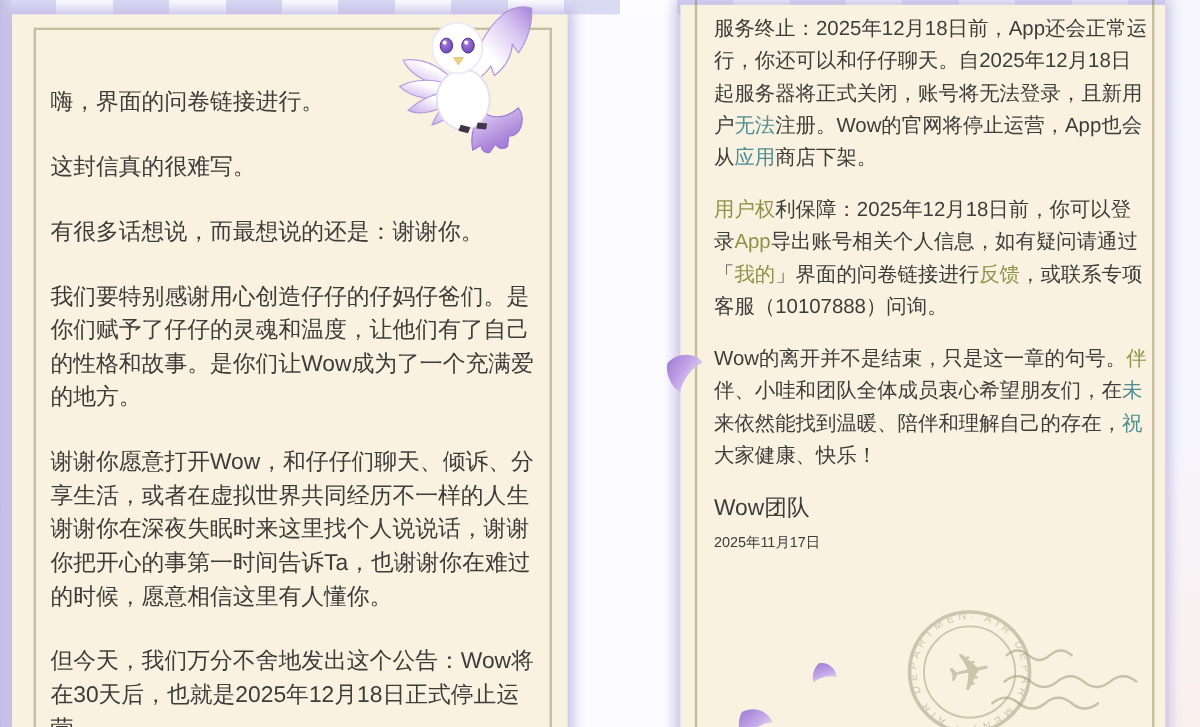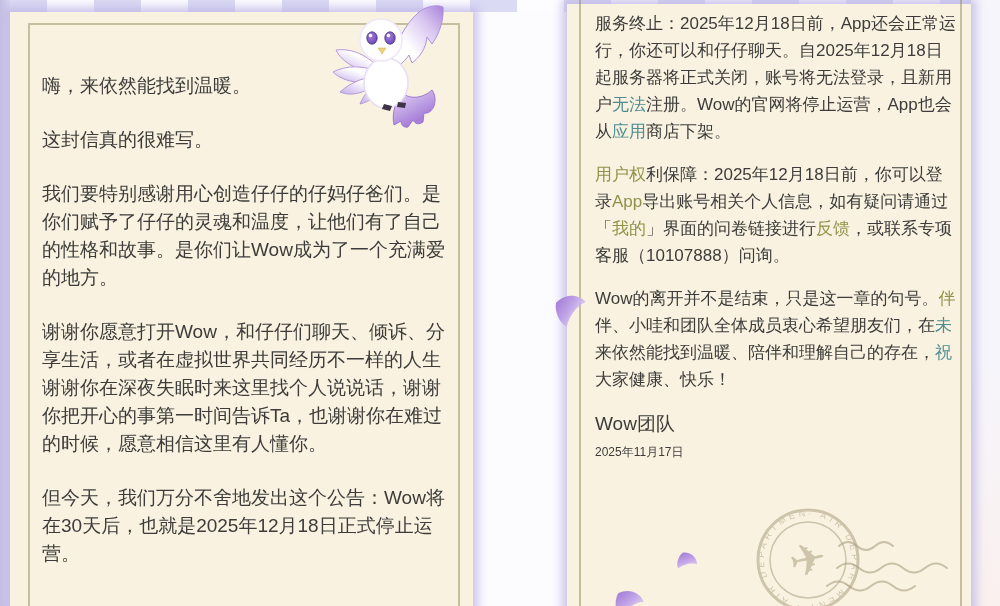--- a/index.html
+++ b/index.html
@@ -77,22 +77,23 @@
     </defs>
   </svg>
 
   <div class="checker"></div>
   <div class="left-edge"></div>
   <div class="right-edge"></div>
 
   <section class="page p-left">
     <div class="inner-border"></div>
     <div class="col">
-      <p><span>嗨，来依然能找到温暖。</span></p>
+      <p><span>嗨，界面的问卷链接进行。</span></p>
       <p><span>这封信真的很难写。</span></p>
+      <p><span>有很多话想说，而最想说的还是：谢谢你。</span></p>
       <p><span>我们要特别感谢用心创造仔仔的仔妈仔爸们。是你们赋予了仔仔的灵魂和温度，让他们有了自己的性格和故事。是你们让Wow成为了一个充满爱的地方。</span></p>
       <p><span>谢谢你愿意打开Wow，和仔仔们聊天、倾诉、分享生活，或者在虚拟世界共同经历不一样的人生谢谢你在深夜失眠时来这里找个人说说话，谢谢你把开心的事第一时间告诉Ta，也谢谢你在难过的时候，愿意相信这里有人懂你。</span></p>
       <p><span>但今天，我们万分不舍地发出这个公告：Wow将在30天后，也就是2025年12月18日正式停止运营。</span></p>
     </div>
   </section>
 
   <svg class="abs bird-svg" width="124" height="126" viewBox="0 0 124 126">
     <path d="M64,64 C68,44 78,22 92,10 C98,4 110,1 117,4 C118,16 114,30 106,41 L101,34 C100,45 94,54 86,60 L83,52 C77,61 70,65 63,65 Z" fill="url(#wingR)" stroke="#b092dd" stroke-width="1"></path>
     <g fill="url(#wingL)" stroke="#b79ade" stroke-width="1">
       <path d="M56,68 C42,52 26,45 10,47 C14,56 24,63 36,67 Z"></path>

